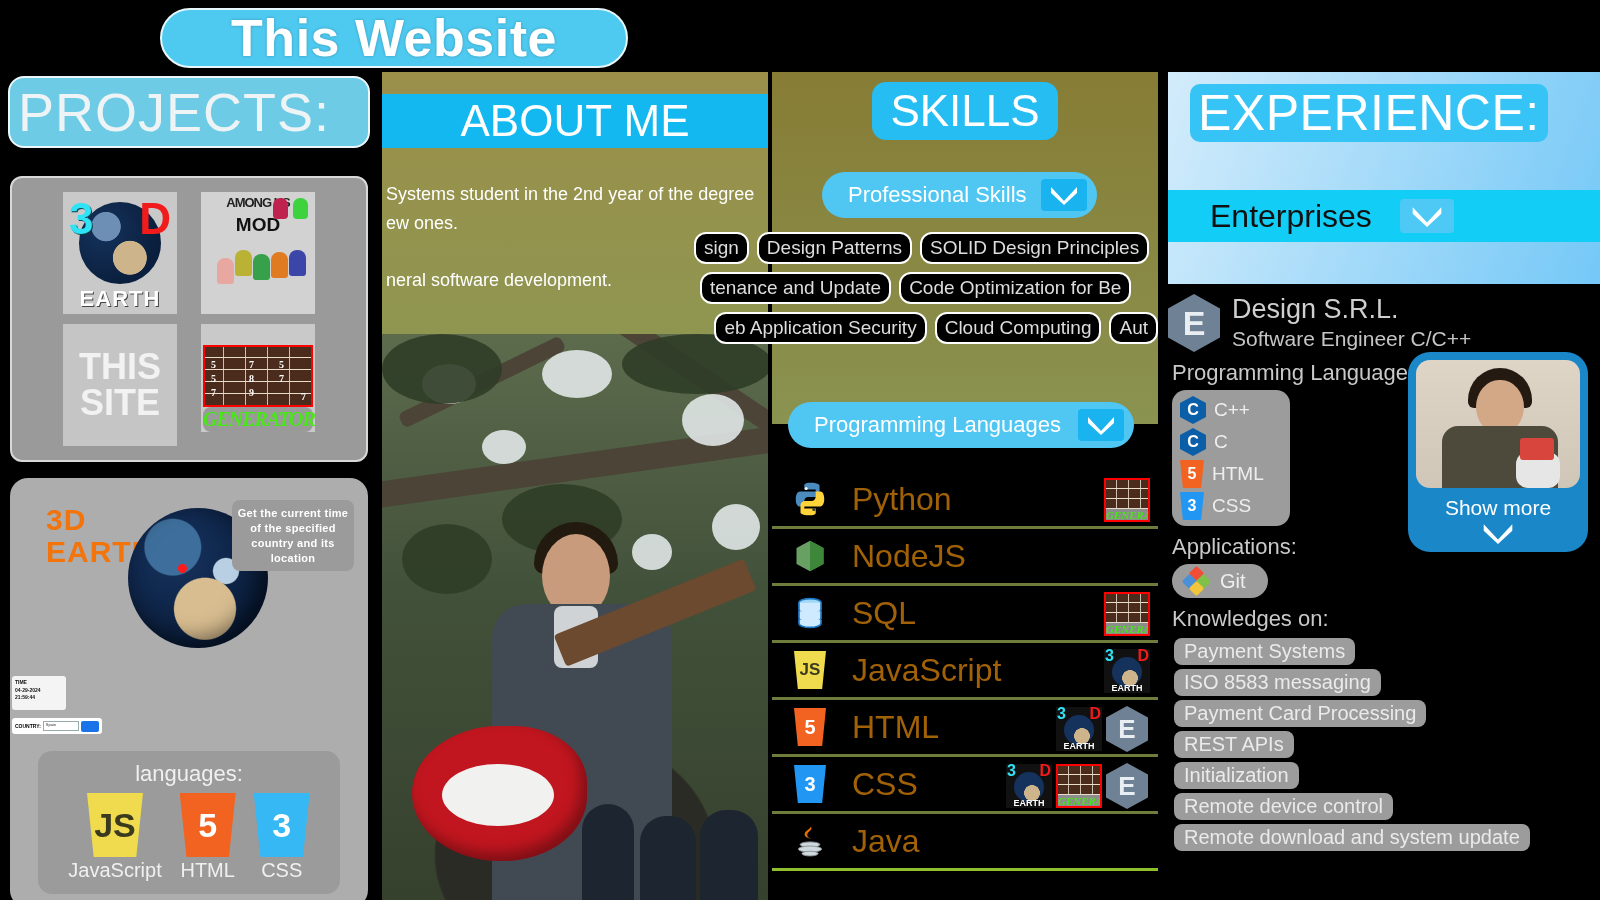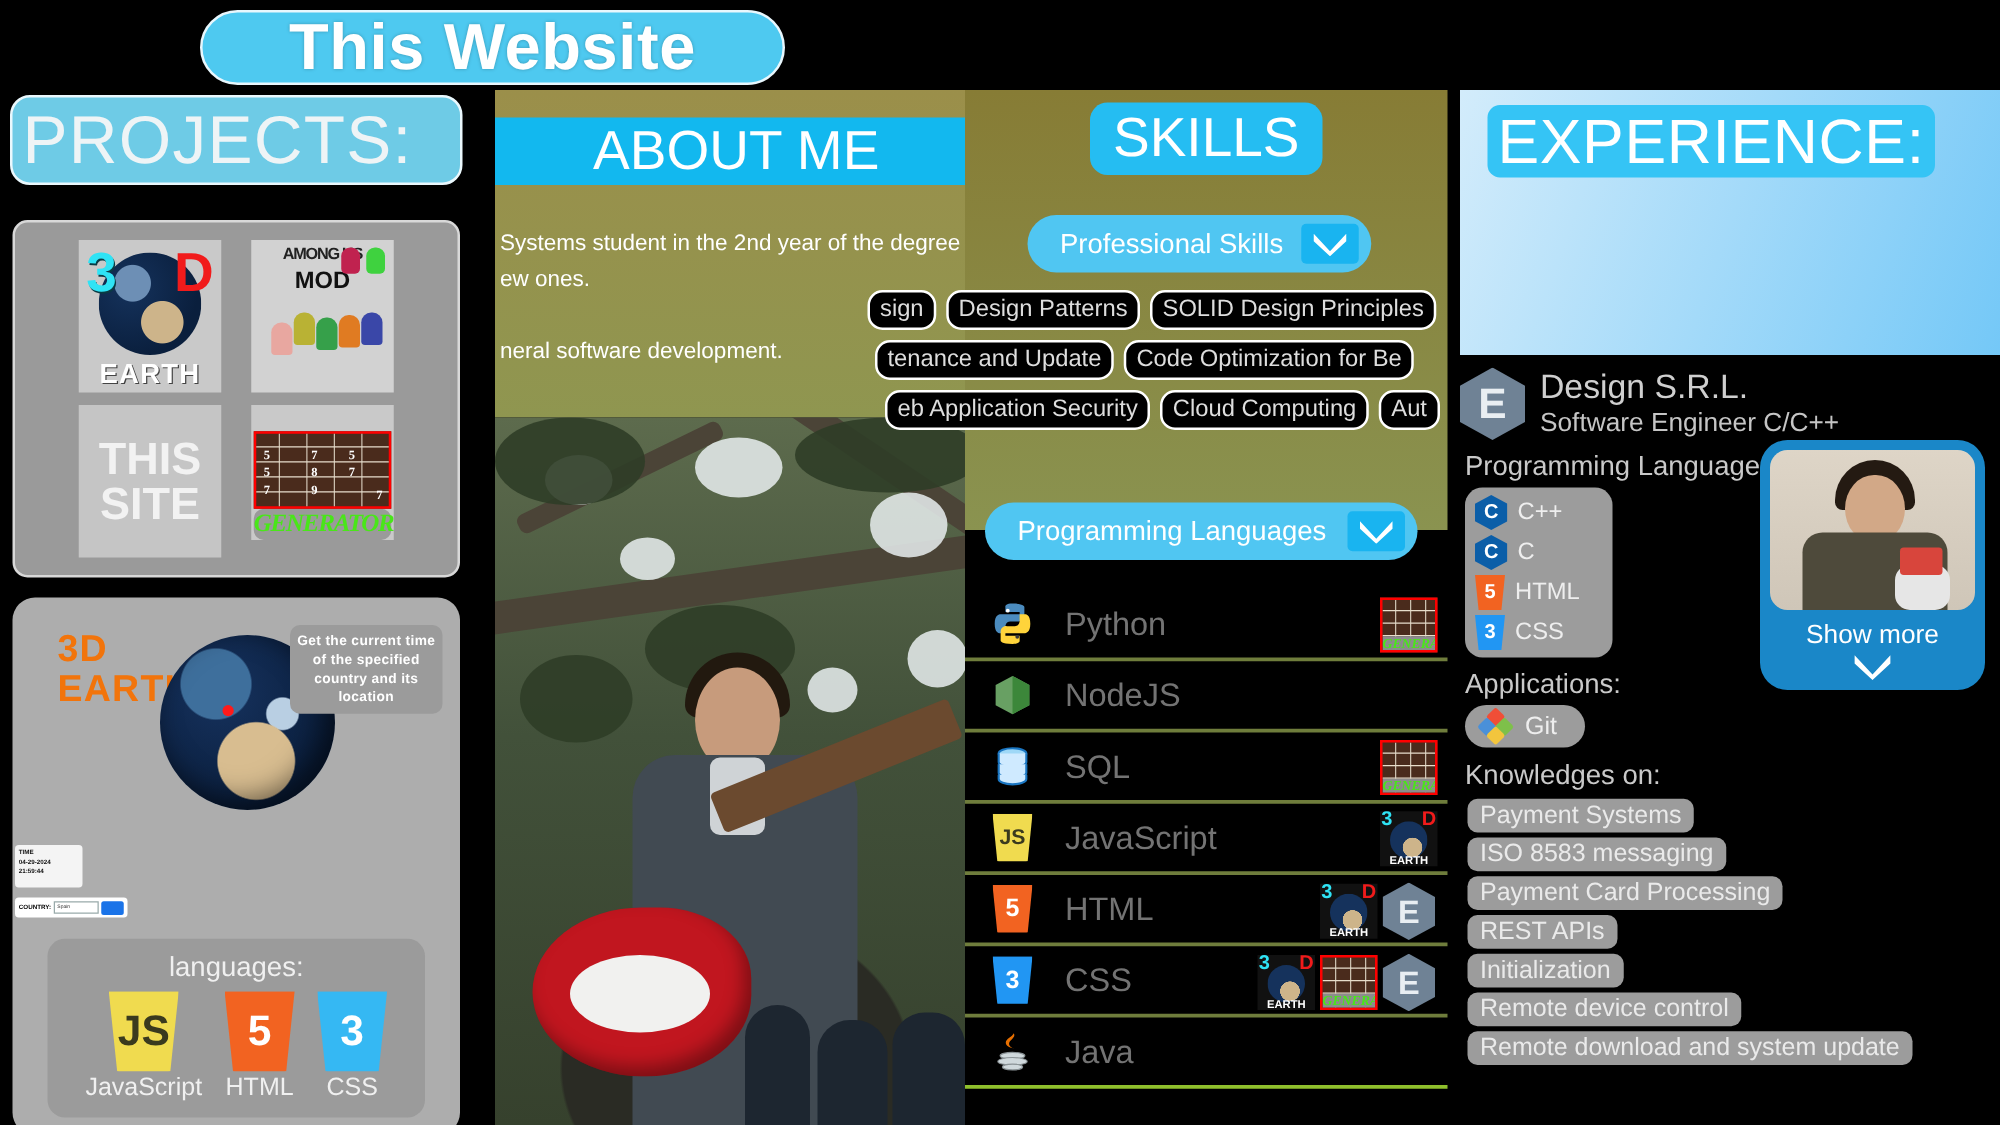--- a/index.html
+++ b/index.html
@@ -18,21 +18,21 @@
     background: #4ec9f0; border-radius: 30px;
     border: 2px solid #e8f7fd;
     display: flex; align-items: center; justify-content: center;
     color: #fff; font-size: 52px; font-weight: bold; letter-spacing: .5px;
     text-shadow: 0 0 3px rgba(0,0,0,.25);
   }
 
   
   .col { position: absolute; top: 72px; }
   .col-projects   { left: 0;    width: 378px; height: 828px; }
-  .col-about      { left: 396px;width: 386px; height: 661px; }
+  .col-about      { left: 382px;width: 386px; height: 661px; }
   .col-skills     { left: 772px;width: 386px; height: 828px; background:#000; }
   .col-experience { left: 1162px;width: 438px;height: 828px; }
 
   
   .projects-head {
     margin: 4px 8px 0 8px; height: 72px;
     background: #6ecbe6; border: 2px solid #eaf8fd; border-radius: 16px;
     display:flex; align-items:center; padding-left: 8px;
     color:#eef4f6; font-size: 54px; letter-spacing: 1px;
   }
@@ -152,28 +152,28 @@
   .chev { width: 46px; height: 32px; background:#19b4f0; border-radius:4px; display:flex;
           align-items:center; justify-content:center;}
   .chev svg { width:30px; height: 20px;}
   .db1 { left: 50px; top: 100px; }
   .db2 { left: 16px; top: 330px; width: 346px; }
 
   .tag-rows { position:absolute; left:0; right:0; top: 160px; }
   .tag-row { display:flex; gap: 8px; margin-bottom: 8px; white-space:nowrap;}
   .tag-row.r1 { margin-left: -78px; }
   .tag-row.r2 { margin-left: -72px; }
-  .tag-row.r3 { margin-left: -64px; }
+  .tag-row.r3 { margin-left: -64px; justify-content: flex-end; }
   .tag { background:#000; color:#ddd; border:2px solid #fff; border-radius: 12px;
          padding: 3px 8px; font-size: 19px; line-height: 1.15;}
 
   .lang-list { position:absolute; left:0; right:0; top: 400px; bottom:0; background:#000; }
   .lang-row { position:relative; height: 57px; border-bottom: 3px solid #6f7d3c;
               display:flex; align-items:center; padding-left: 18px; gap: 22px;}
-  .lang-row .nm { color:#737373; font-size: 26px; text-align: center; }
+  .lang-row .nm { color:#a16207; font-size: 32px; text-align: center; }
   .lg-ico { width: 40px; height: 40px; display:flex; align-items:center; justify-content:center;}
   .row-thumbs { position:absolute; right: 8px; top: 6px; display:flex; gap: 4px; align-items:center;}
   .mini { width: 46px; height: 44px; position:relative; overflow:hidden; }
   .mini-guitar{background:#4a2b1c;border:2px solid #f00;}
   .mini-gen{position:absolute;left:0;right:0;bottom:-1px;text-align:center;color:#49e619;font-size:11px;
             font-weight:bold;font-style:italic;font-family:"Liberation Serif",serif;background:#8c8c8c;}
   .mini-earth{background:#111;}
   .mini-eldar{ width:44px;height:46px;}
   .hexE{width:42px;height:46px;background:#6f8295;
         clip-path:polygon(50% 0,100% 25%,100% 75%,50% 100%,0 75%,0 25%);
@@ -541,20 +541,28 @@
           </svg>
         </span>
         <span class="nm">Java</span>
       </div>
     </div>
   </div>
 
   <div class="col col-experience">
     <div class="exp-top">
       <div class="exp-head">EXPERIENCE:</div>
+      <div class="enterprises">
+        <span>Enterprises</span>
+        <span style="width:54px;height:34px;background:#4ec9f5;display:flex;align-items:center;justify-content:center;border-radius:4px">
+          <svg viewBox="0 0 30 20" width="34" height="22">
+              <path d="M2 2 L15 16 L28 2 L28 8 L15 20 L2 8 Z" fill="#fff"></path>
+            </svg>
+        </span>
+      </div>
     </div>
 
     <div class="exp-body">
       <div class="eldar-row">
         <div class="eldar-logo">E</div>
         <div>
           <div class="eldar-name">Design S.R.L.</div>
           <div class="eldar-role">Software Engineer C/C++</div>
         </div>
       </div>

